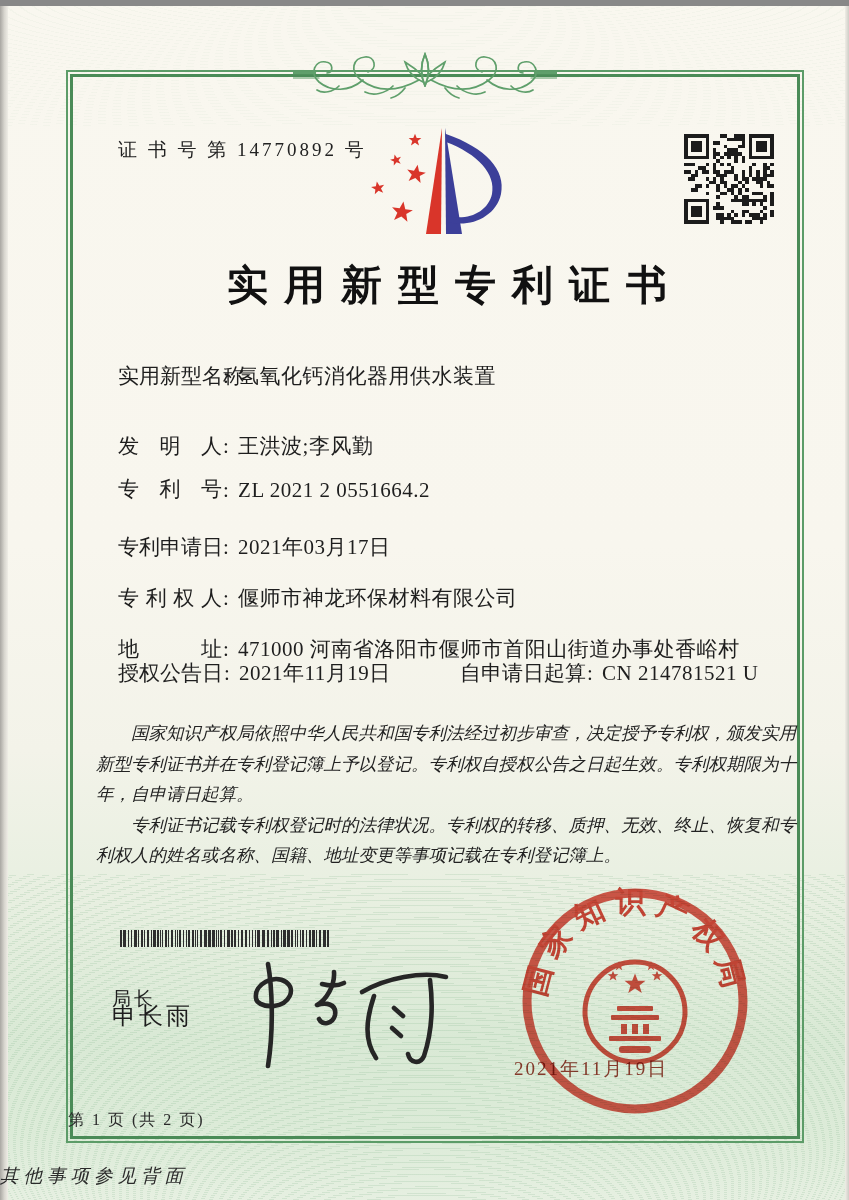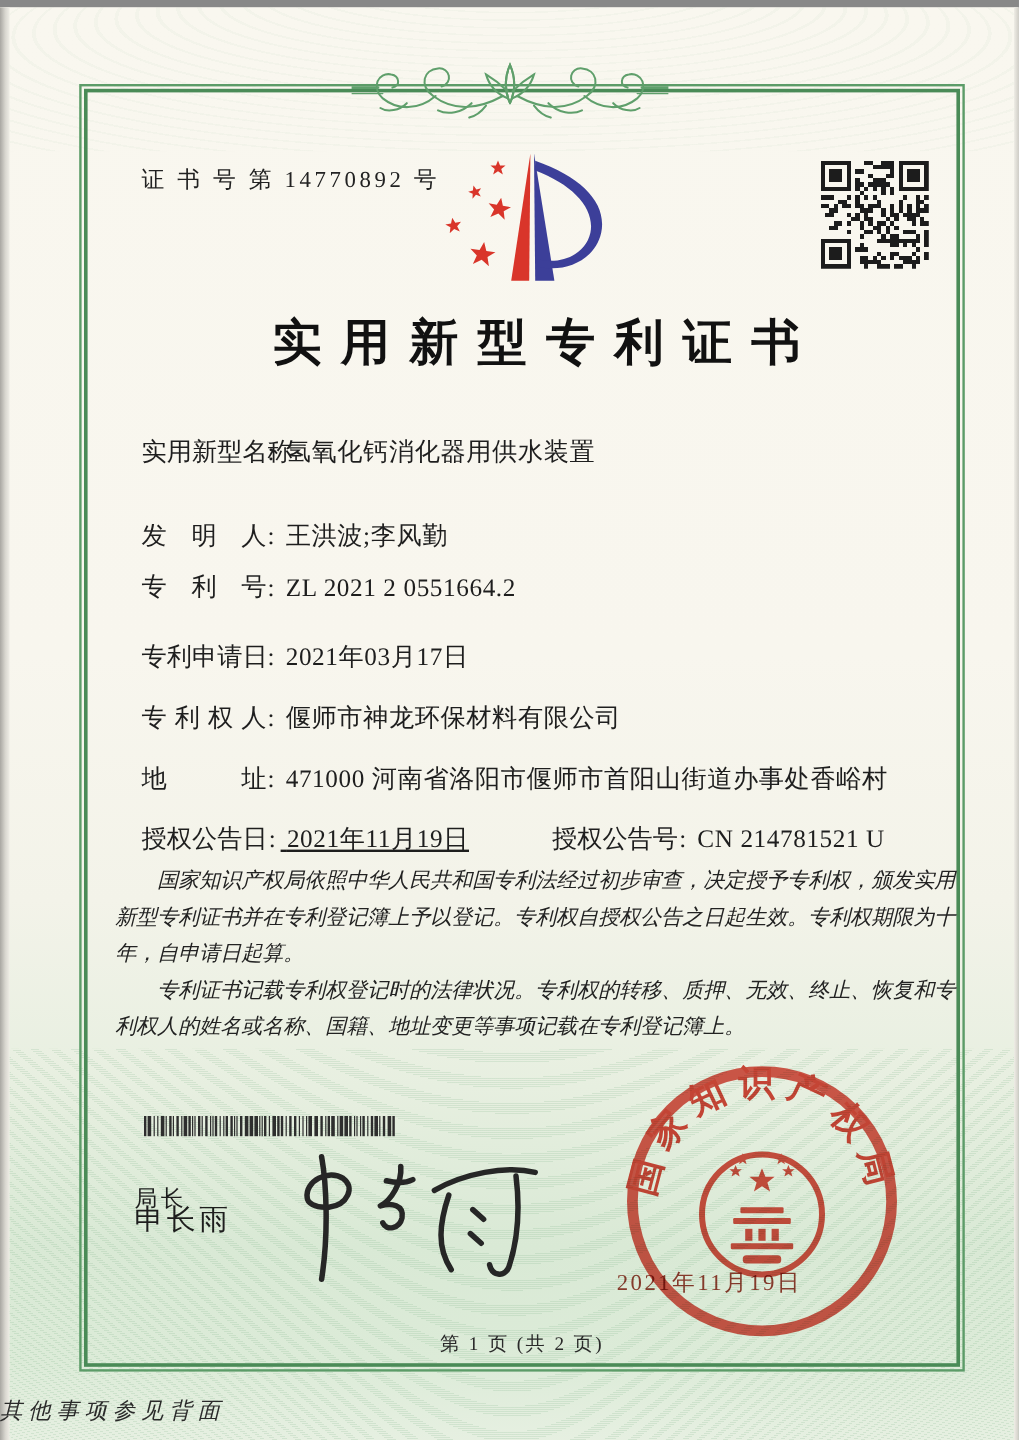--- a/index.html
+++ b/index.html
@@ -34,41 +34,41 @@
 
   .title { position:absolute; left:68px; width:758px; top:252px; text-align:center;
     font-size:41px; font-weight:bold; letter-spacing:16px; text-indent:16px; color:#111; }
 
   .field { position:absolute; left:118px; font-size:21px; color:#1e1e1e; white-space:nowrap; }
   .field .lbl { display:inline-block; width:104px; text-align:justify; text-align-last:justify; vertical-align:bottom; }
   .field .colon { display:inline-block; margin:0 4px 0 1px; }
   .field .val { letter-spacing:.5px; }
   .f0 { top:356px; } .f1 { top:426px; } .f2 { top:469px; }
   .f3 { top:527px; } .f4 { top:578px; } .f5 { top:629px; }
-  .grant { top:679px;text-decoration:underline; }
+  .grant { top:653px; }
   .grant .lbl2 { display:inline-block; }
   .grant .part2 { position:absolute; left:342px; top:0; white-space:nowrap; }
 
   .legal { position:absolute; left:96px; top:712px; width:700px;
     font-size:17.5px; line-height:30.5px; text-align:justify; color:#222;
     font-style:italic; }
   .legal p { text-indent:2em; }
 
   .barcode { position:absolute; left:120px; top:924px; width:212px; height:17px; }
 
   .director { position:absolute; left:112px; top:980px; font-size:19px; letter-spacing:3px; color:#1d1d1d; }
   .director-name { position:absolute; left:112px; top:994px; font-size:24px; letter-spacing:3px; color:#1d1d1d; }
   .signature { position:absolute; left:222px; top:938px; width:250px; height:132px; }
 
   .seal { position:absolute; left:513px; top:878px; width:244px; height:234px;
     mix-blend-mode:multiply; opacity:.92; }
   .seal-date { position:absolute; left:514px; top:1050px; font-size:19px; letter-spacing:2px;
     color:#9c4034; mix-blend-mode:multiply; }
 
-  .page-no { position:absolute; left:68px; width:734px; top:1104px; text-align:center;
+  .page-no { position:absolute; left:68px; width:734px; top:1104px; text-align:left;
     font-size:16px; letter-spacing:2px; color:#2a2a2a; }
   .footer-note { position:absolute; left:0; width:849px; top:1157px; 
     font-size:18.5px; letter-spacing:5px; color:#2a2a2a; font-style:italic; }
 </style>
 </head>
 <body>
 
 <div class="page">
   <div class="scan-edge"></div>
   <div class="scan-edge-r"></div>
@@ -422,21 +422,21 @@
   </div>
   <div class="field f5">
     <span class="lbl">地址</span><span class="colon">:</span>
     <span class="val">471000 河南省洛阳市偃师市首阳山街道办事处香峪村</span>
   </div>
 
   <div class="field grant">
     <span class="lbl2">授权公告日</span><span class="colon">:</span>
     <span class="val">2021年11月19日</span>
     <span class="part2">
-      <span class="lbl2">授权公告号</span><span class="colon">:</span>
+      <span class="lbl2">自申请日起算</span><span class="colon">:</span>
       <span class="val">CN 214781521 U</span>
     </span>
   </div>
 
   <div class="legal">
     <p>国家知识产权局依照中华人民共和国专利法经过初步审查，决定授予专利权，颁发实用新型专利证书并在专利登记簿上予以登记。专利权自授权公告之日起生效。专利权期限为十年，自申请日起算。</p>
     <p>专利证书记载专利权登记时的法律状况。专利权的转移、质押、无效、终止、恢复和专利权人的姓名或名称、国籍、地址变更等事项记载在专利登记簿上。</p>
   </div>
 
   <svg class="barcode" id="barcode" viewBox="0 0 212 17" preserveAspectRatio="none">

